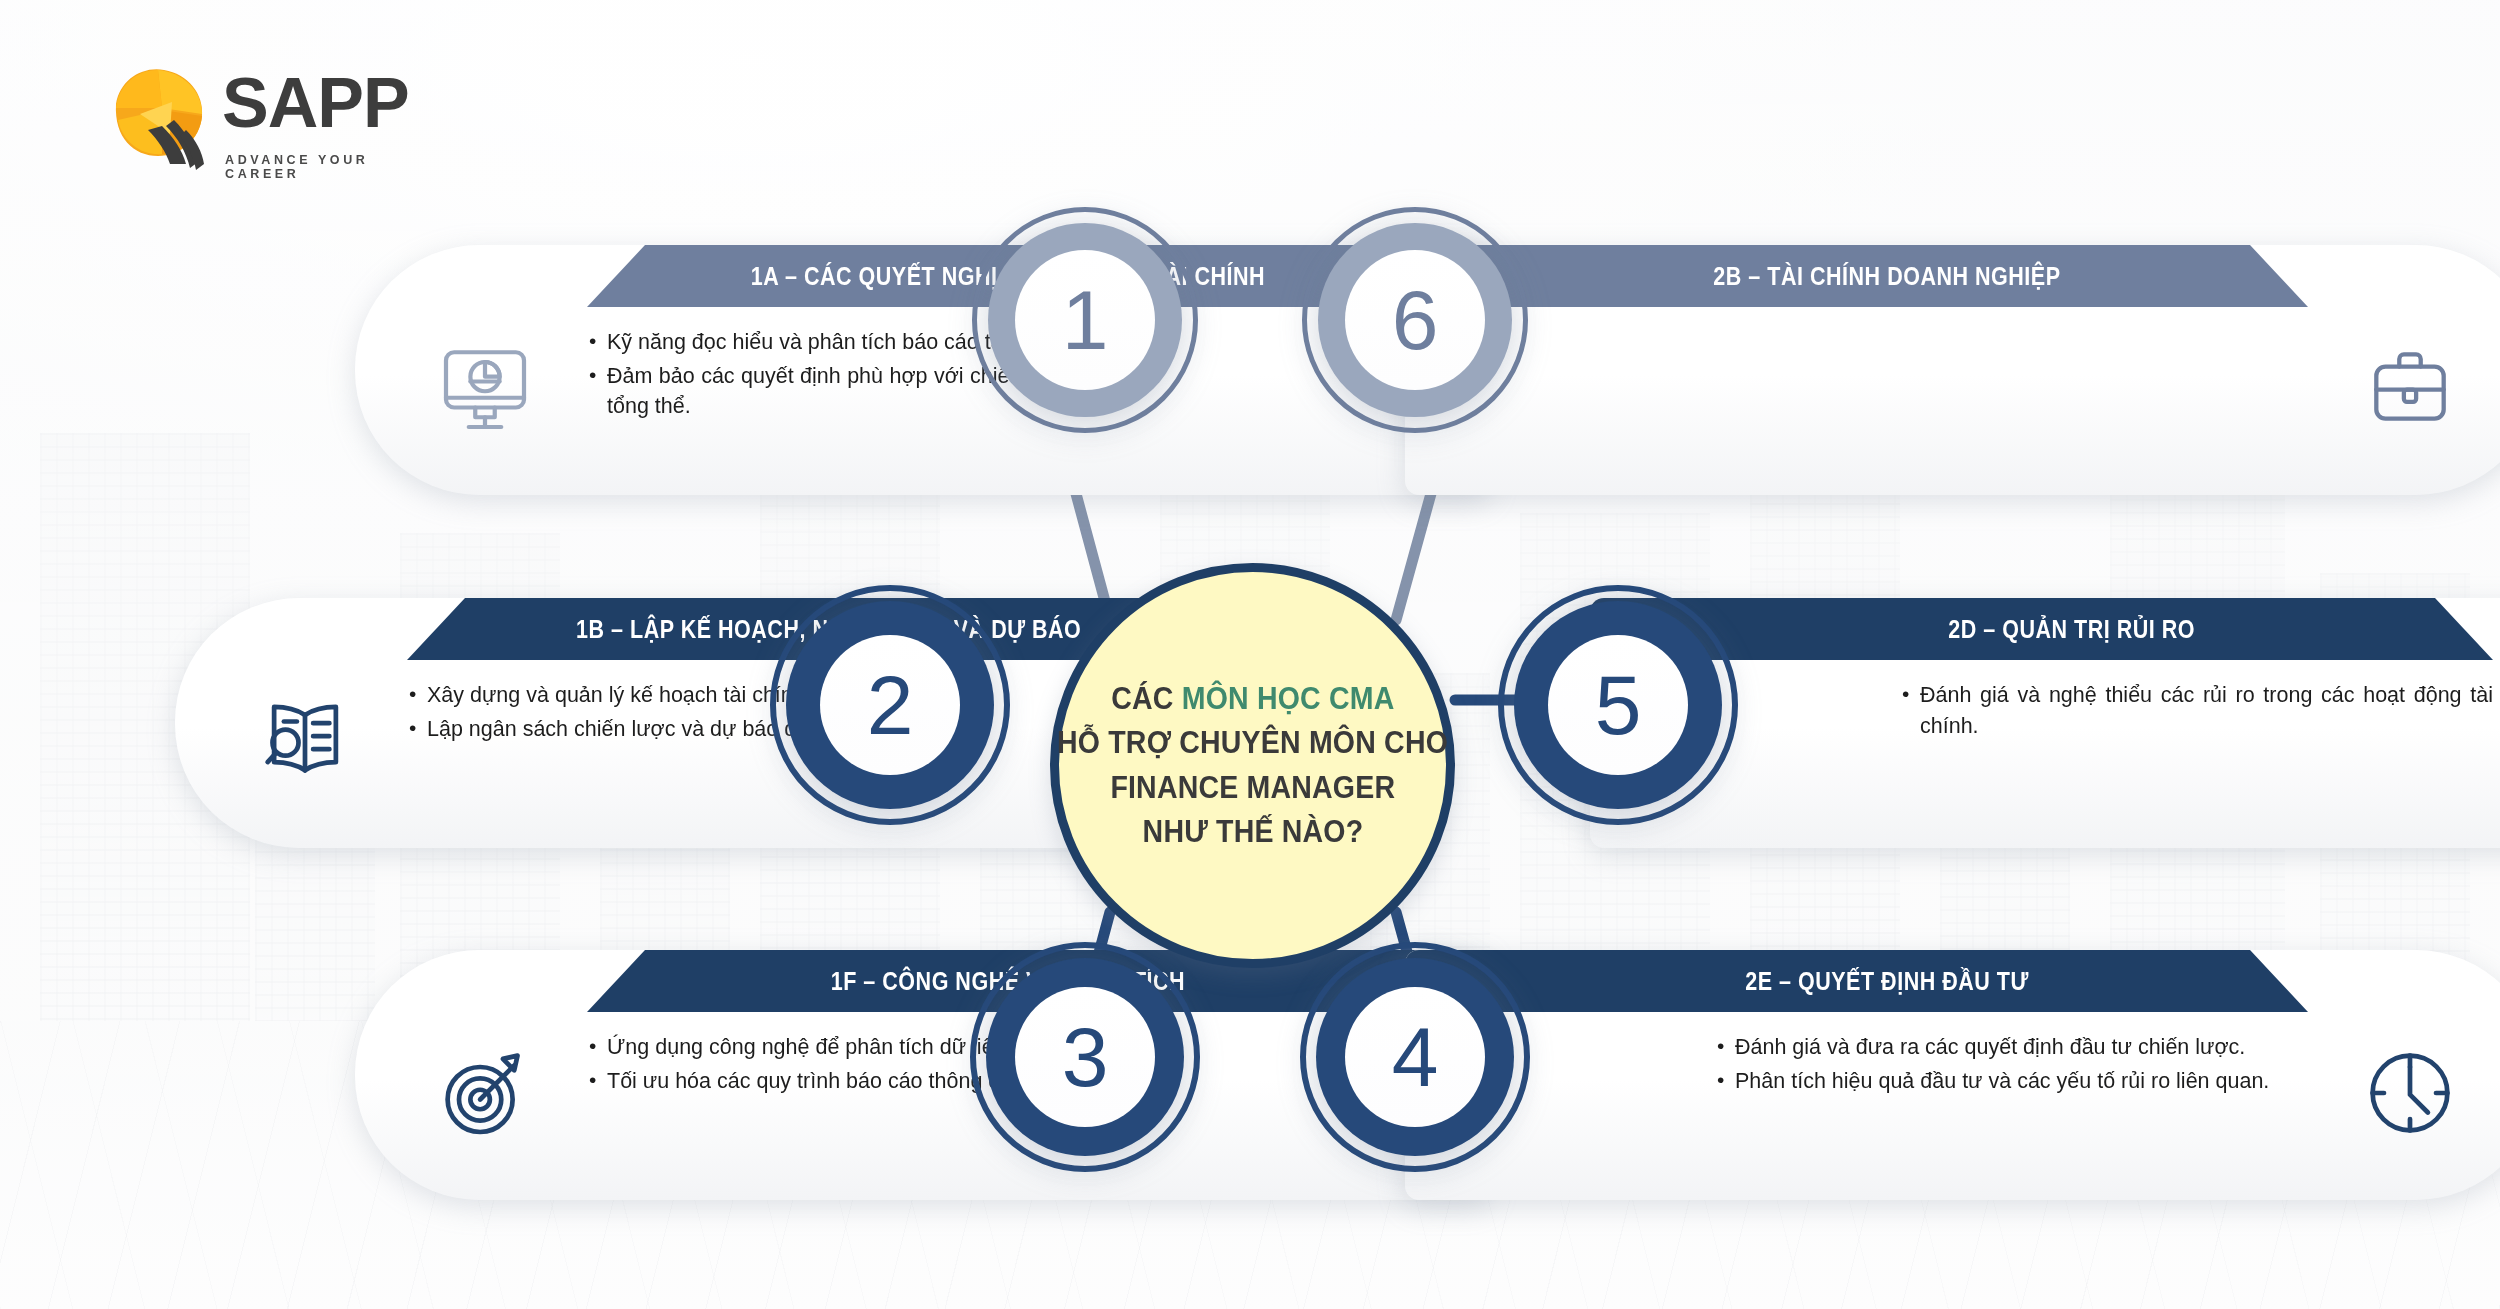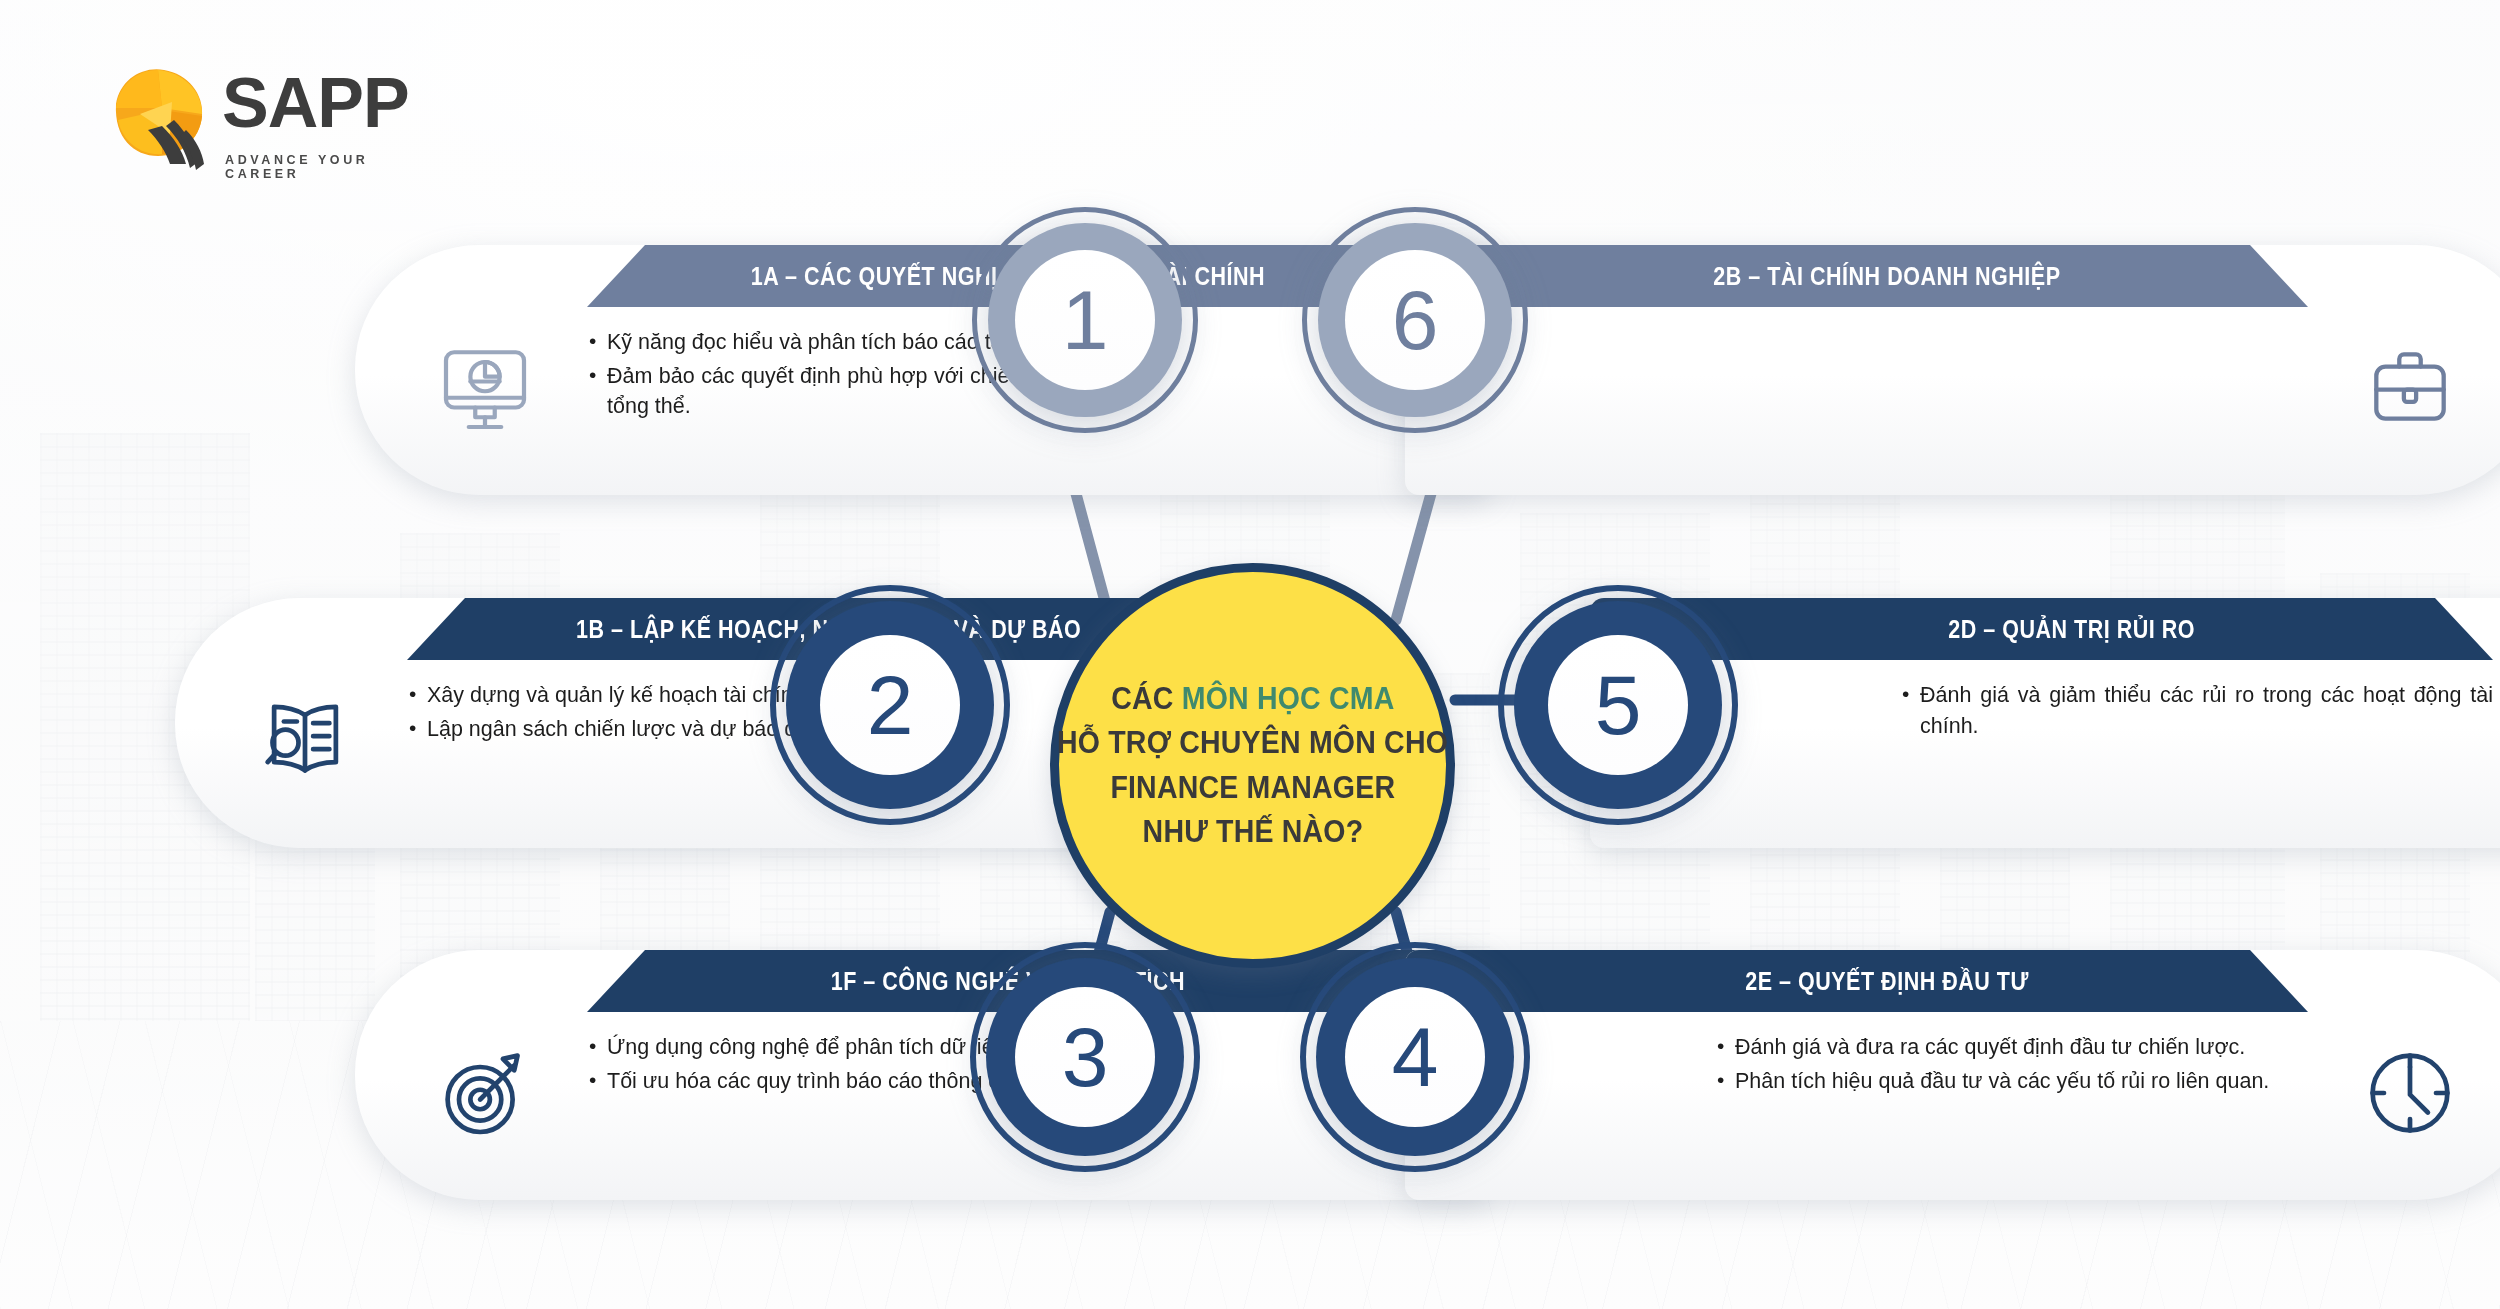--- a/index.html
+++ b/index.html
@@ -132,21 +132,21 @@
     position:absolute; border-radius:50%;
     background: linear-gradient(180deg,#ffffff,#fdfdfe);
     display:flex; align-items:center; justify-content:center;
   }
   .node-num { font-size: 84px; font-weight: 400; line-height: 1; }
 
   
   #center {
     position:absolute; left: 1050px; top: 563px;
     width: 405px; height: 405px; border-radius:50%;
-    background:#fde047; border: 9px solid #1f3f66;
+    background:#fef9c3; border: 9px solid #1f3f66;
     display:flex; flex-direction:column; align-items:center; justify-content:center;
     box-shadow: 0 8px 22px rgba(110,122,145,.22);
     z-index: 6;
   }
   #center .ln {
     font-size: 31px; font-weight: 700; letter-spacing: .2px;
     white-space: nowrap; color:#3a3a3a; line-height: 1.42;
     transform: scaleX(.92);
   }
   .grn { color:#3f8a6e; }
@@ -269,21 +269,21 @@
 </div>
 
 <div class="card right theme-navy" style="left:1590px; top:598px;">
   <div class="card-inner">
     <div class="card-body"></div>
     <div class="card-head">
       <span class="card-title">2D – QUẢN TRỊ RỦI RO</span>
     </div>
 
     <ul class="card-bullets">
-      <li>Đánh giá và giảm thiểu các rủi ro trong các hoạt động tài chính.</li>
+      <li>Đánh giá và nghệ thiểu các rủi ro trong các hoạt động tài chính.</li>
     </ul>
   </div>
 </div>
 
 <div class="card left theme-navy" style="left:355px; top:950px;">
   <div class="card-inner">
     <div class="card-body"></div>
     <div class="card-head">
       <span class="card-title">1F – CÔNG NGHỆ VÀ PHÂN TÍCH</span>
     </div>

